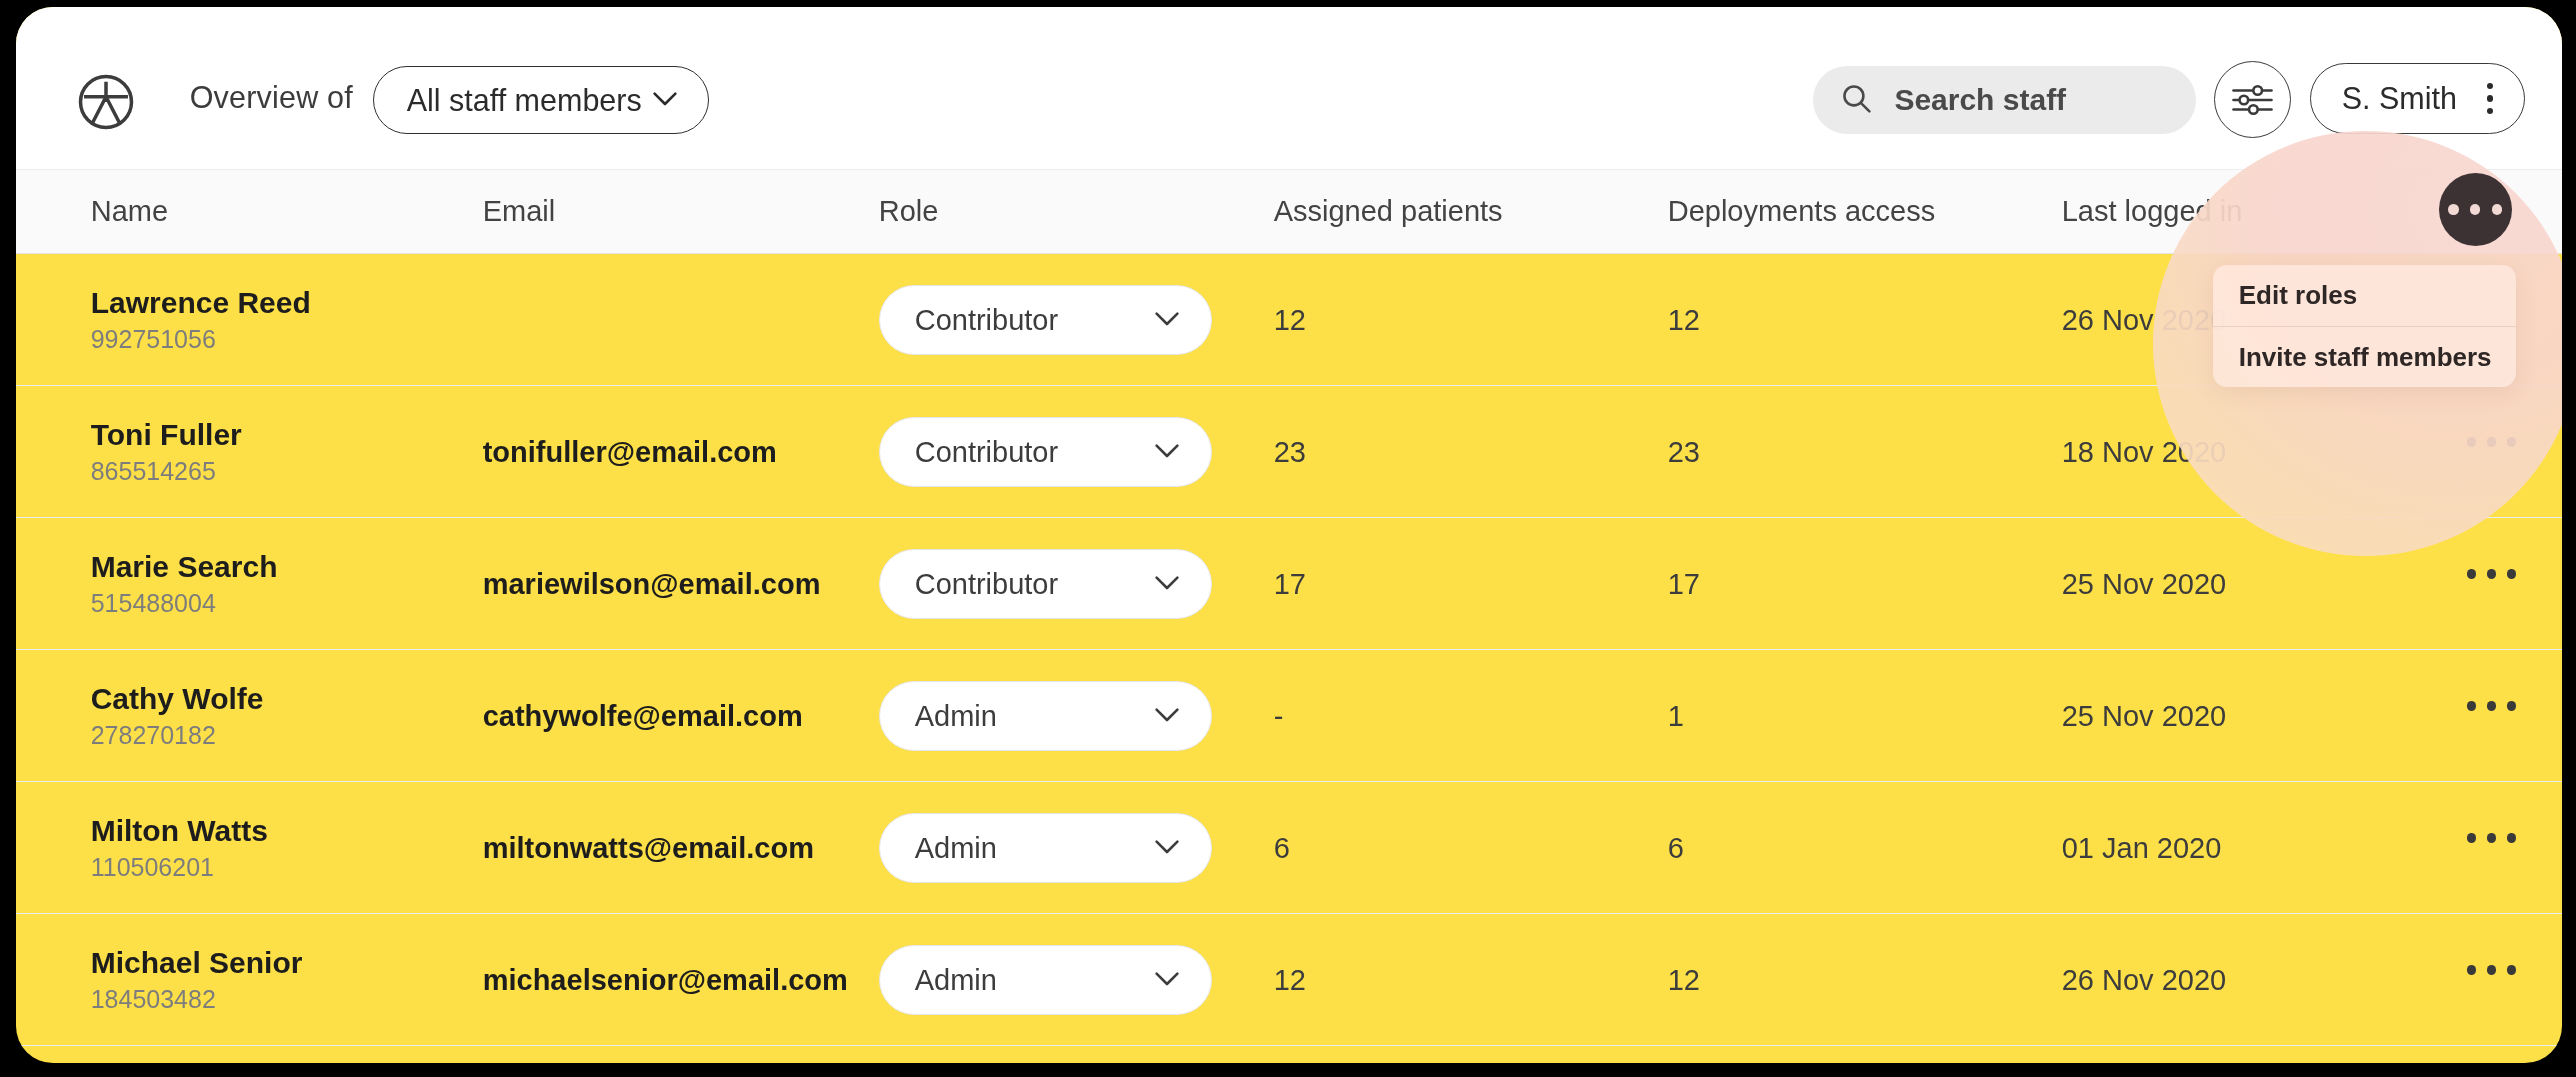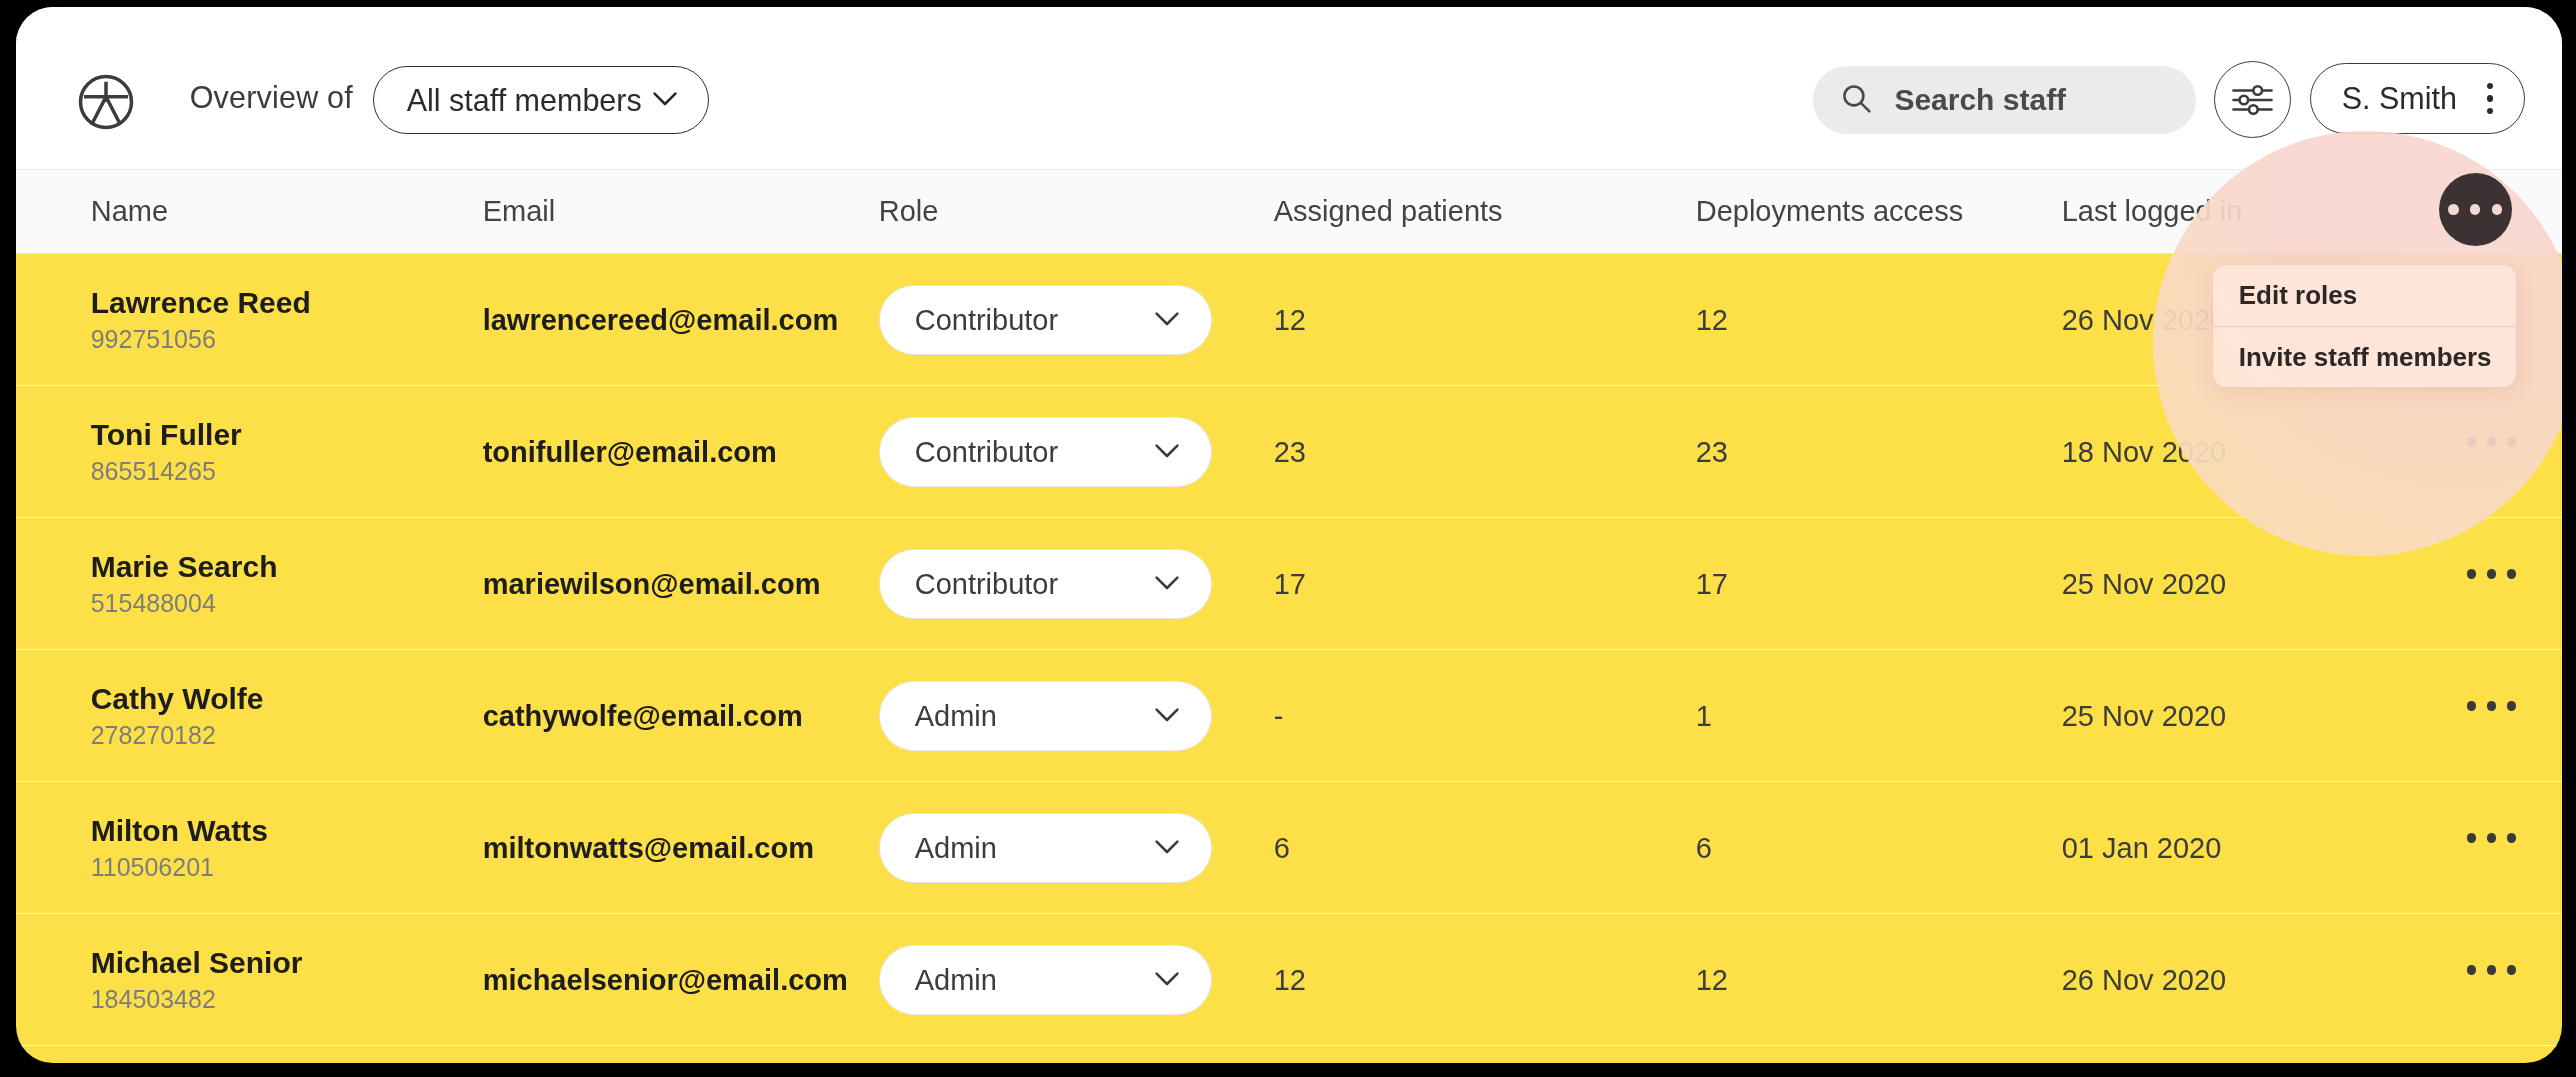--- a/index.html
+++ b/index.html
@@ -159,21 +159,21 @@
     background: #FAFAFA;
     border-top: 1.7px solid #EDEDED;
     border-bottom: 1.7px solid #E4E4E4;
   }
 
   
   .c-name     { position:absolute; left: 75px;   top: 0; }
   .c-email    { position:absolute; left: 467px;  top: 0; width: 383px; overflow:hidden; }
   .c-role     { position:absolute; left: 863px;  top: 0; }
   .c-patients { position:absolute; left: 1258px; top: 0; }
-  .c-deploy   { position:absolute; left: 1652px; top: 0; margin-left: 28px; }
+  .c-deploy   { position:absolute; left: 1652px; top: 0; }
   .c-login    { position:absolute; left: 2046px; top: 0; }
   .c-actions  { position:absolute; left: 2451px; top: 0; }
 
   #table-head .c-name,
   #table-head .c-email,
   #table-head .c-role,
   #table-head .c-patients,
   #table-head .c-deploy,
   #table-head .c-login {
     line-height: 82px;
@@ -380,21 +380,20 @@
       <div class="c-patients">Assigned patients</div>
       <div class="c-deploy">Deployments access</div>
       <div class="c-login">Last logged in</div>
     </div>
 
     <div class="trow">
       <div class="c-name cell-name">
         <div class="nm">Lawrence Reed</div>
         <div class="id">992751056</div>
       </div>
-      <div class="c-email cell-email">lawrencereed@email.com</div>
       <div class="c-role">
         <div class="role-pill">
           <span class="role-text">Contributor</span>
           <span>
             <svg width="26" height="15.7" viewBox="0 0 30 18">
                 <polyline points="3,3 15,15 27,3" fill="none" stroke="#3C3C3C" stroke-width="3" stroke-linecap="round" stroke-linejoin="round"></polyline>
               </svg>
           </span>
         </div>
       </div>

